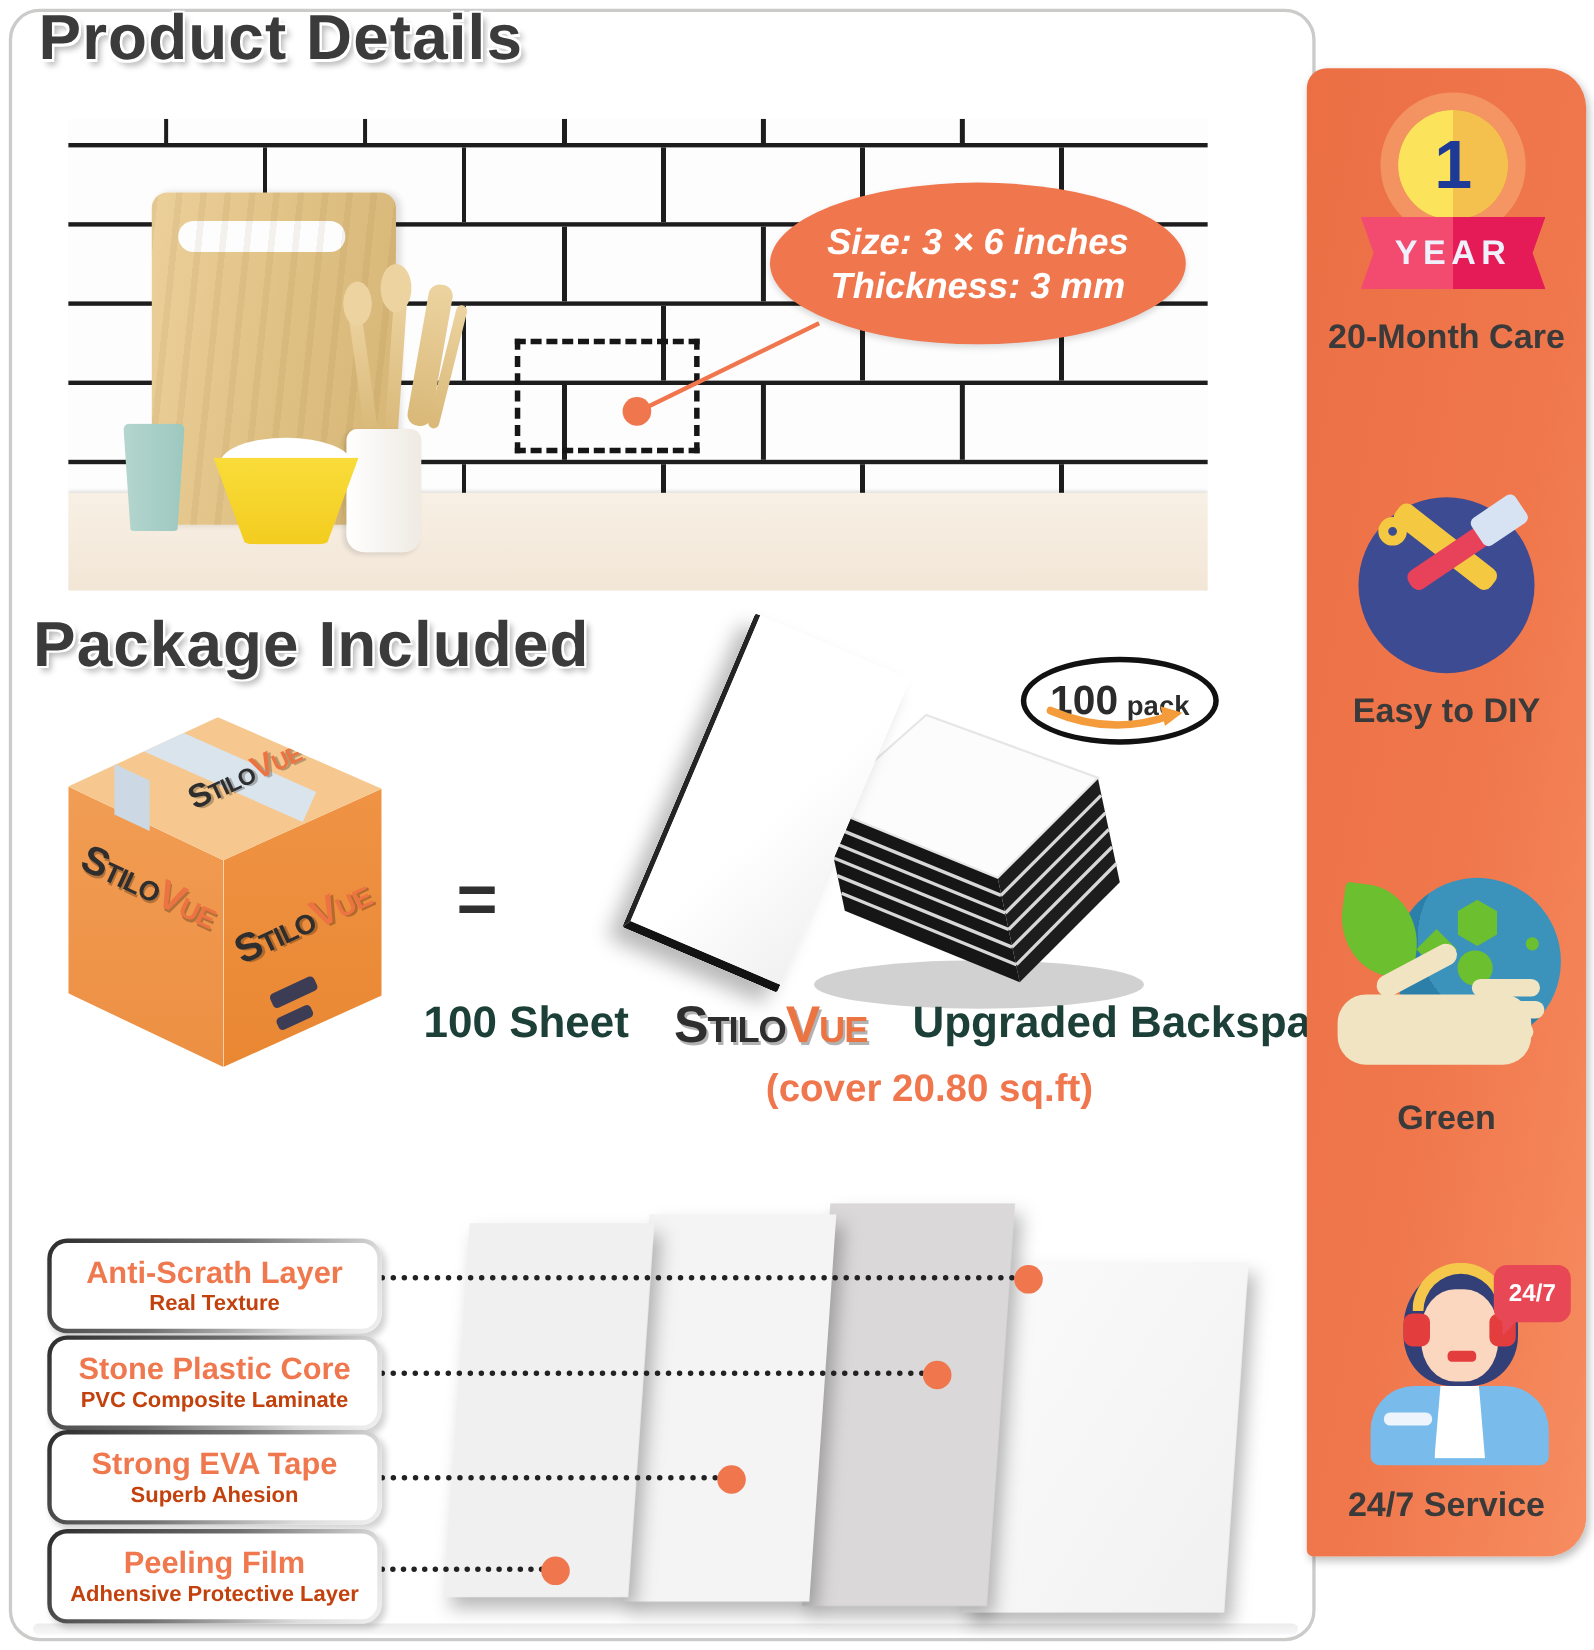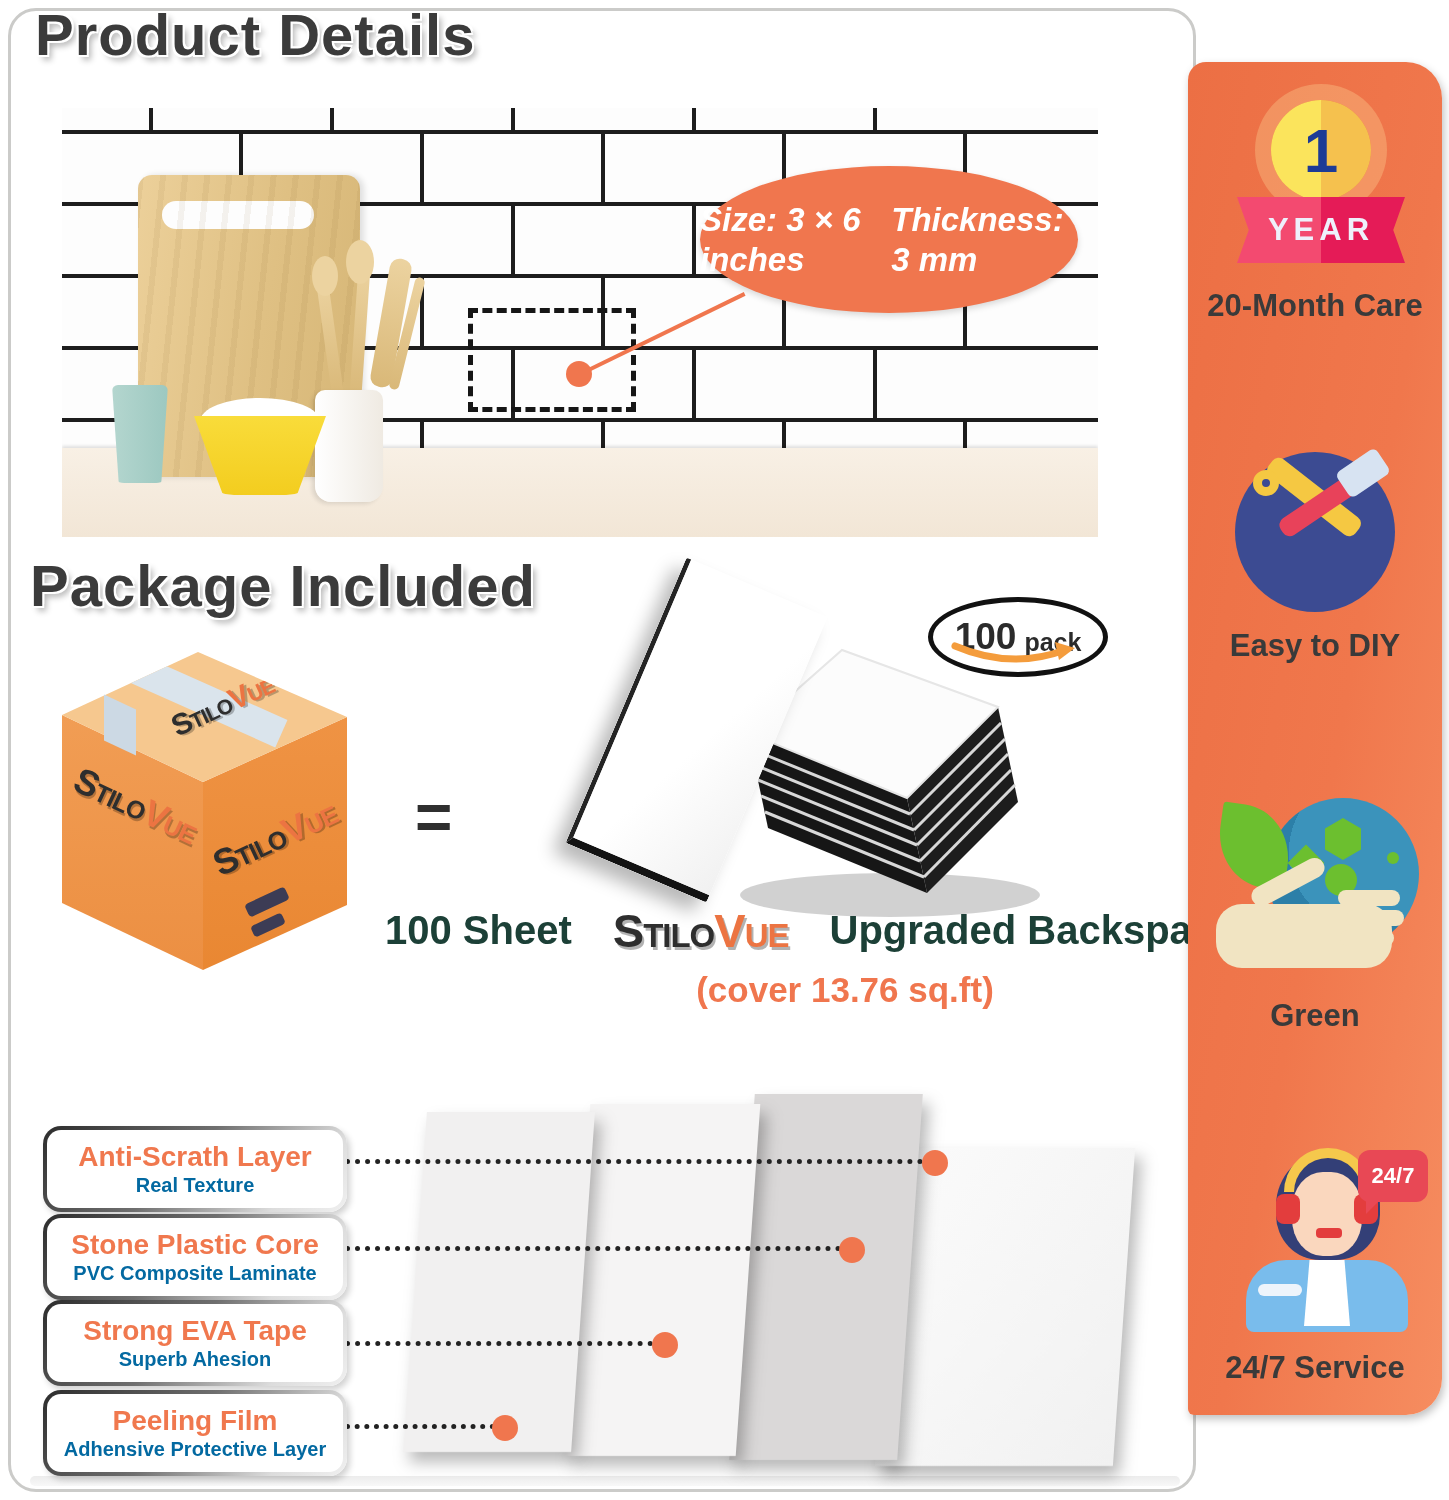--- a/index.html
+++ b/index.html
@@ -33,21 +33,21 @@
   .cup{position:absolute;left:50px;top:277px;width:56px;height:98px;background:linear-gradient(90deg,#b4d6cf,#9cc8c0);
        border-radius:6px 6px 12px 12px;clip-path:polygon(0 0,100% 0,88% 100%,12% 100%);}
   .bowl{position:absolute;left:132px;top:290px;width:132px;height:97px;}
   .bowl .rim{position:absolute;left:6px;top:0;width:120px;height:26px;background:#fff;border-radius:50% 50% 0 0/90% 90% 0 0;}
   .bowl .body{position:absolute;left:0;top:18px;width:132px;height:79px;background:linear-gradient(#f9dc3a,#f3cd1f);
        clip-path:polygon(0 0,100% 0,78% 100%,22% 100%);border-radius:0 0 40px 40px;}
   .dashedbox{left:468px;top:308px;width:158px;height:94px;border:5px dashed #161616;background:transparent;}
   .dot{width:26px;height:26px;border-radius:50%;background:#f0764e;}
   .connector{left:582px;top:371px;width:180px;height:0;border-top:4px solid #f0764e;transform-origin:0 0;transform:rotate(-26deg);}
   .oval{left:700px;top:166px;width:378px;height:147px;border-radius:50%;background:#f0764e;
-        display:flex;flex-direction:row;justify-content:center;align-items:center;box-shadow:0 3px 6px rgba(0,0,0,.15);}
+        display:flex;flex-direction:column;justify-content:center;align-items:center;box-shadow:0 3px 6px rgba(0,0,0,.15);}
   .oval div{color:#fff;font-style:italic;font-weight:800;font-size:33px;line-height:40px;}
 
   
   .cube{left:60px;top:650px;width:300px;height:330px;}
   .face{position:absolute;}
   .f-top{left:0;top:0;width:290px;height:134px;background:#f6c88f;
          clip-path:polygon(2px 65px,138px 2px,287px 67px,143px 132px);}
   .f-left{left:2px;top:65px;width:145px;height:258px;background:linear-gradient(#f19d54,#ec8f42);
           clip-path:polygon(0 0,141px 67px,141px 255px,0 188px);}
   .f-right{left:143px;top:67px;width:146px;height:256px;background:linear-gradient(#ef9344,#e98732);
@@ -72,21 +72,21 @@
   .cap-brand{font-size:47px;text-shadow:2px 3px 0 rgba(0,0,0,.3);}
   .cap-note{left:620px;top:970px;width:450px;text-align:center;font-size:35px;font-weight:800;color:#f0764e;}
 
   
   .layerbox{left:43px;width:296px;height:78px;border-radius:18px;padding:4px;
             background:linear-gradient(135deg,#2c2c2c 0%,#6f6f6f 45%,#dcdcdc 80%,#f0f0f0 100%);
             box-shadow:3px 4px 6px rgba(0,0,0,.18);}
   .layerbox .inner{width:100%;height:100%;background:#fff;border-radius:14px;display:flex;flex-direction:column;
             align-items:center;justify-content:center;box-sizing:border-box;}
   .ltitle{font-size:28px;font-weight:800;color:#f0784e;line-height:32px;}
-  .lsub{font-size:20px;font-weight:700;color:#0369a1;line-height:24px;}
+  .lsub{font-size:20px;font-weight:700;color:#c2410c;line-height:24px;}
   .leader{height:0;border-top:5px dotted #222;}
   .panel{position:absolute;transform:skewX(-4deg);filter:drop-shadow(7px 10px 8px rgba(0,0,0,.28));}
   .floor{left:30px;top:1476px;width:1150px;height:10px;background:linear-gradient(#ececec,#f8f8f8);border-radius:5px;}
 
   
   .sidebar{left:1188px;top:62px;width:254px;height:1353px;border-radius:18px 36px 36px 6px;
            background:linear-gradient(100deg,#ec6f44 0%,#f0774c 55%,#f68d60 100%);
            box-shadow:2px 4px 8px rgba(0,0,0,.25);}
   .sb-label{position:absolute;width:254px;text-align:center;font-size:31px;font-weight:800;color:#3a3a3a;}
   
@@ -220,21 +220,21 @@
     </svg>
   </div>
 
   <div class="abs caption">
     <span class="cap-green">100 Sheet</span>
     <span class="brand cap-brand">
       <span class="b1">Stilo</span><span class="b2">Vue</span>
     </span>
     <span class="cap-green">Upgraded Backspash</span>
   </div>
-  <div class="abs cap-note">(cover 13.76 sq.ft)</div>
+  <div class="abs cap-note">(cover 20.80 sq.ft)</div>
 
 
   <div class="panel" style="left:886px;top:1148px;width:238px;height:318px;background:linear-gradient(120deg,#fbfbfb,#f1f1f1);z-index:1;"></div>
   <div class="panel" style="left:742px;top:1094px;width:168px;height:366px;background:#dad8d8;z-index:2;"></div>
   <div class="panel" style="left:578px;top:1104px;width:170px;height:352px;background:#f5f4f4;z-index:3;"></div>
   <div class="panel" style="left:415px;top:1112px;width:168px;height:340px;background:#f1f0f0;z-index:4;"></div>
 
   <div class="abs leader" style="left:345px;top:1159px;width:578px;z-index:5;"></div>
   <div class="abs leader" style="left:345px;top:1246px;width:496px;z-index:5;"></div>
   <div class="abs leader" style="left:345px;top:1341px;width:308px;z-index:5;"></div>

